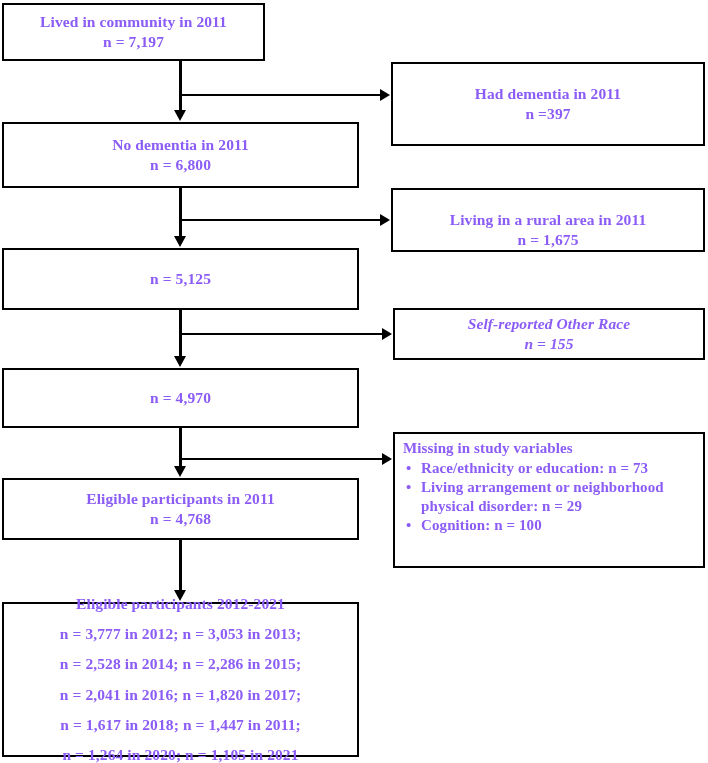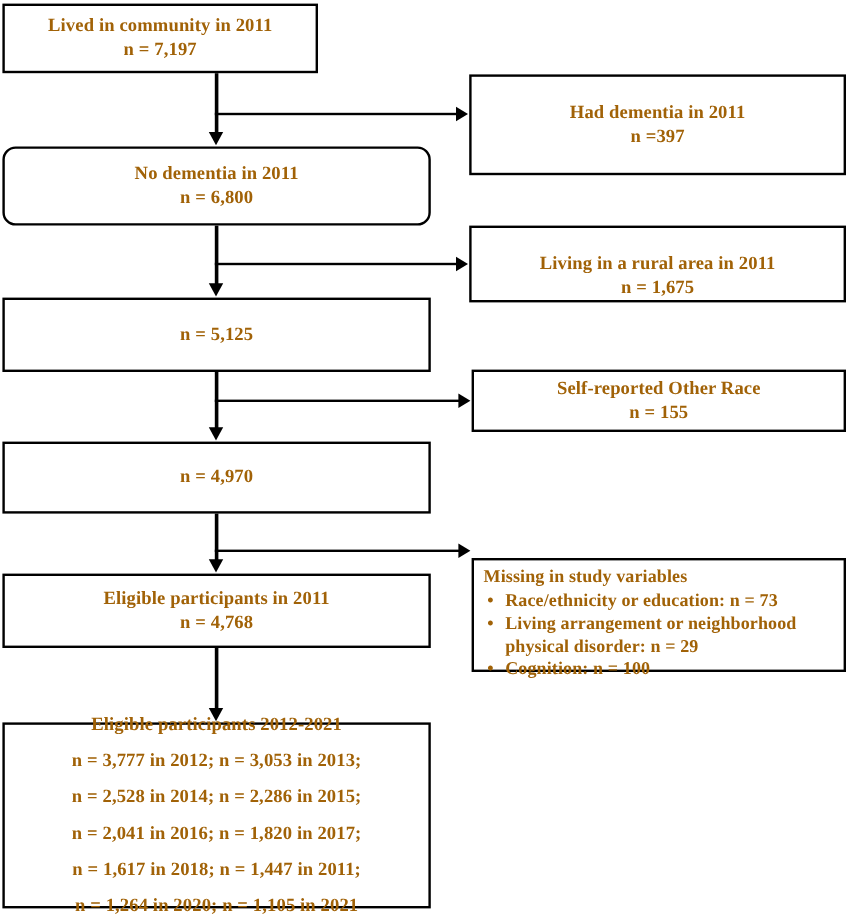--- a/index.html
+++ b/index.html
@@ -6,21 +6,21 @@
     margin: 0;
     padding: 0;
     background: #ffffff;
   }
   #canvas {
     position: relative;
     width: 708px;
     height: 763px;
     background: #ffffff;
     font-family: "Liberation Serif", "DejaVu Serif", serif;
-    color: #a16207;
+    color: #8b5cf6;
     overflow: hidden;
   }
   .box {
     position: absolute;
     box-sizing: border-box;
     border: 2.5px solid #000000;
     background: #ffffff;
     display: flex;
     flex-direction: column;
     align-items: center;
@@ -99,21 +99,21 @@
   <div class="arrow-down" style="left:174px; top:110px;"></div>
 
   <div class="hline" style="left:179px; top:94px; width:202px;"></div>
   <div class="arrow-right" style="left:380px; top:89px;"></div>
 
   <div class="box" style="left:391px; top:62px; width:314px; height:84px;">
     <div class="line">Had dementia in 2011</div>
     <div class="line">n =397</div>
   </div>
 
-  <div class="box" style="left:2px; top:122px; width:357px; height:66px;border-radius:11px;">
+  <div class="box" style="left:2px; top:122px; width:357px; height:66px;">
     <div class="line">No dementia in 2011</div>
     <div class="line">n = 6,800</div>
   </div>
 
   <div class="vline" style="left:179px; top:188px; height:50px;"></div>
   <div class="arrow-down" style="left:174px; top:236px;"></div>
   <div class="hline" style="left:179px; top:219px; width:202px;"></div>
   <div class="arrow-right" style="left:380px; top:214px;"></div>
 
   <div class="box" style="left:391px; top:188px; width:314px; height:64px;justify-content:flex-end;">
@@ -123,35 +123,35 @@
 
   <div class="box" style="left:2px; top:248px; width:357px; height:62px;">
     <div class="line">n = 5,125</div>
   </div>
 
   <div class="vline" style="left:179px; top:310px; height:48px;"></div>
   <div class="arrow-down" style="left:174px; top:356px;"></div>
   <div class="hline" style="left:179px; top:333px; width:204px;"></div>
   <div class="arrow-right" style="left:382px; top:328px;"></div>
 
-  <div class="box" style="left:393px; top:308px; width:312px; height:52px;">
+  <div class="box" style="left:393px; top:308px; width:312px; height:52px;font-style:italic;">
     <div class="line">Self-reported Other Race</div>
     <div class="line">n = 155</div>
   </div>
 
   <div class="box" style="left:2px; top:368px; width:357px; height:60px;">
     <div class="line">n = 4,970</div>
   </div>
 
   <div class="vline" style="left:179px; top:428px; height:40px;"></div>
   <div class="arrow-down" style="left:174px; top:466px;"></div>
   <div class="hline" style="left:179px; top:458px; width:204px;"></div>
   <div class="arrow-right" style="left:382px; top:453px;"></div>
 
-  <div class="box left-align" style="left:393px; top:432px; width:312px; height:95px; font-size:15px;margin-top:33px;">
+  <div class="box left-align" style="left:393px; top:432px; width:312px; height:136px; font-size:15px;">
     <div class="line">Missing in study variables</div>
     <ul class="bullets">
       <li>
         <span class="bullet-dot">•</span>
         <span>Race/ethnicity or education: n = 73</span>
       </li>
       <li>
         <span class="bullet-dot">•</span>
         <span>Living arrangement or neighborhood physical disorder: n = 29</span>
       </li>

